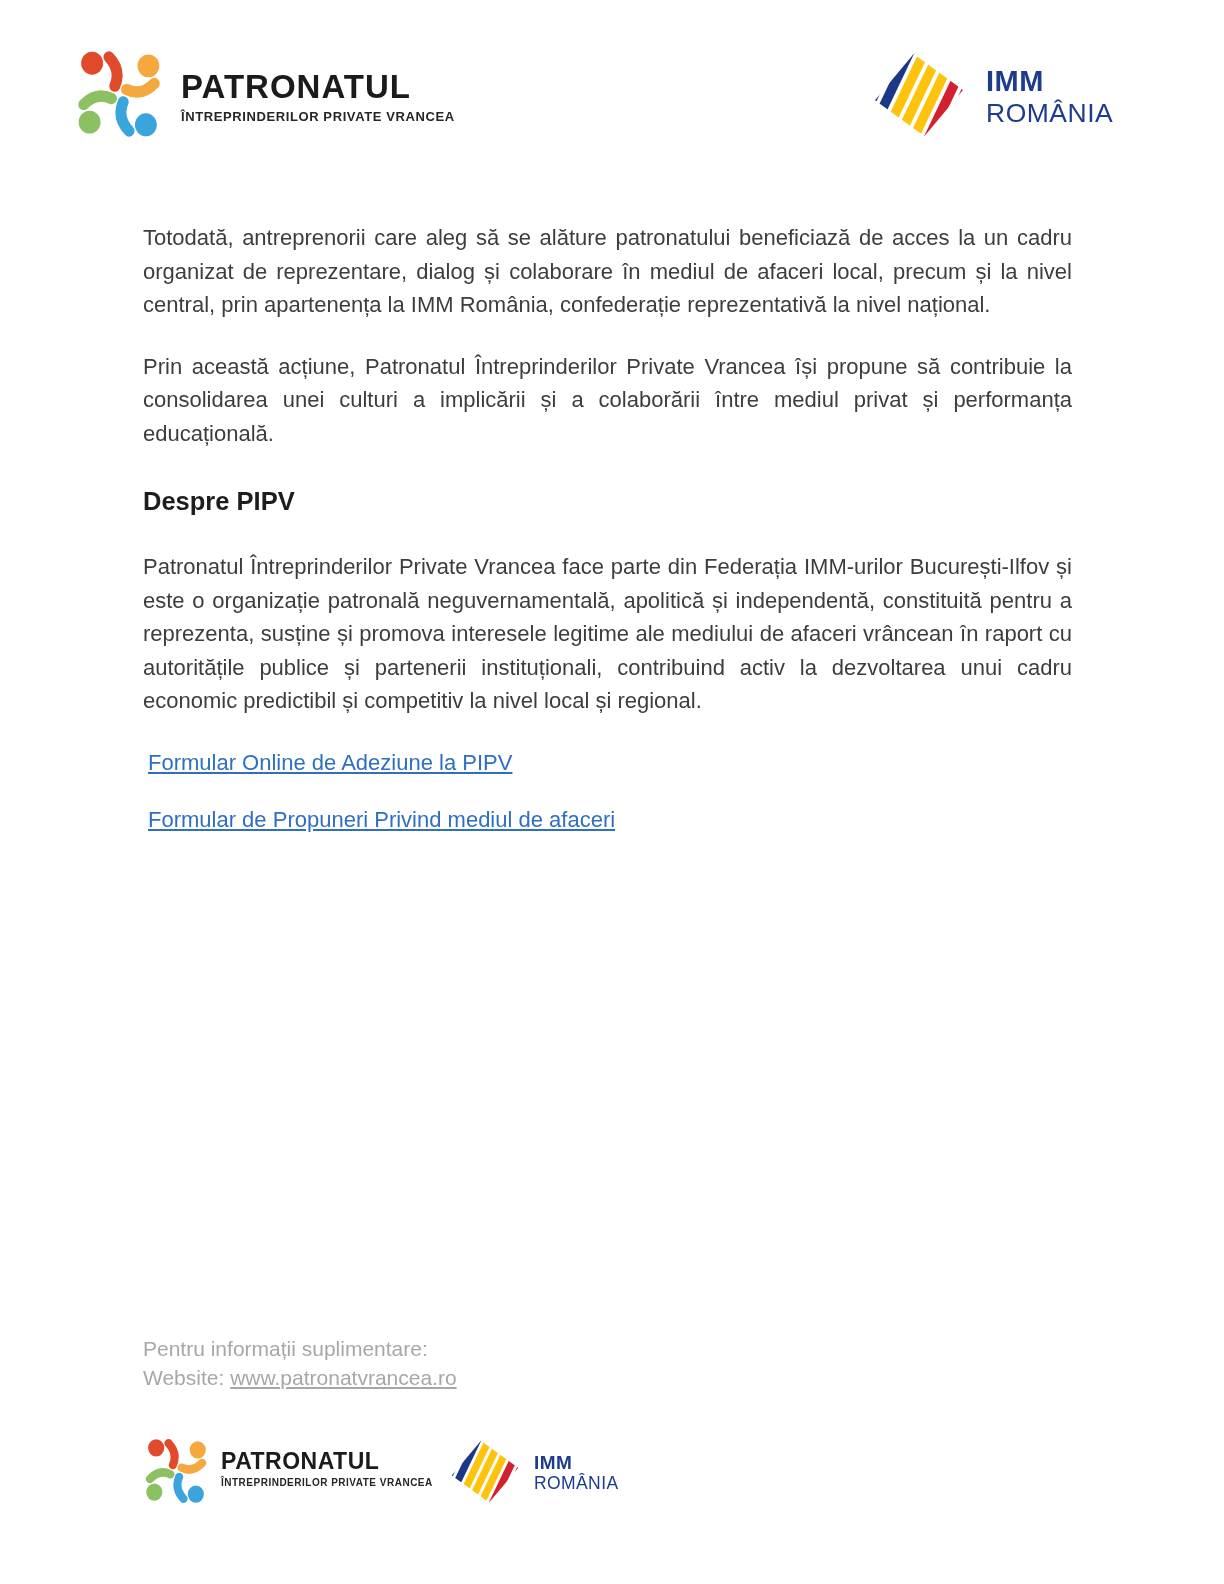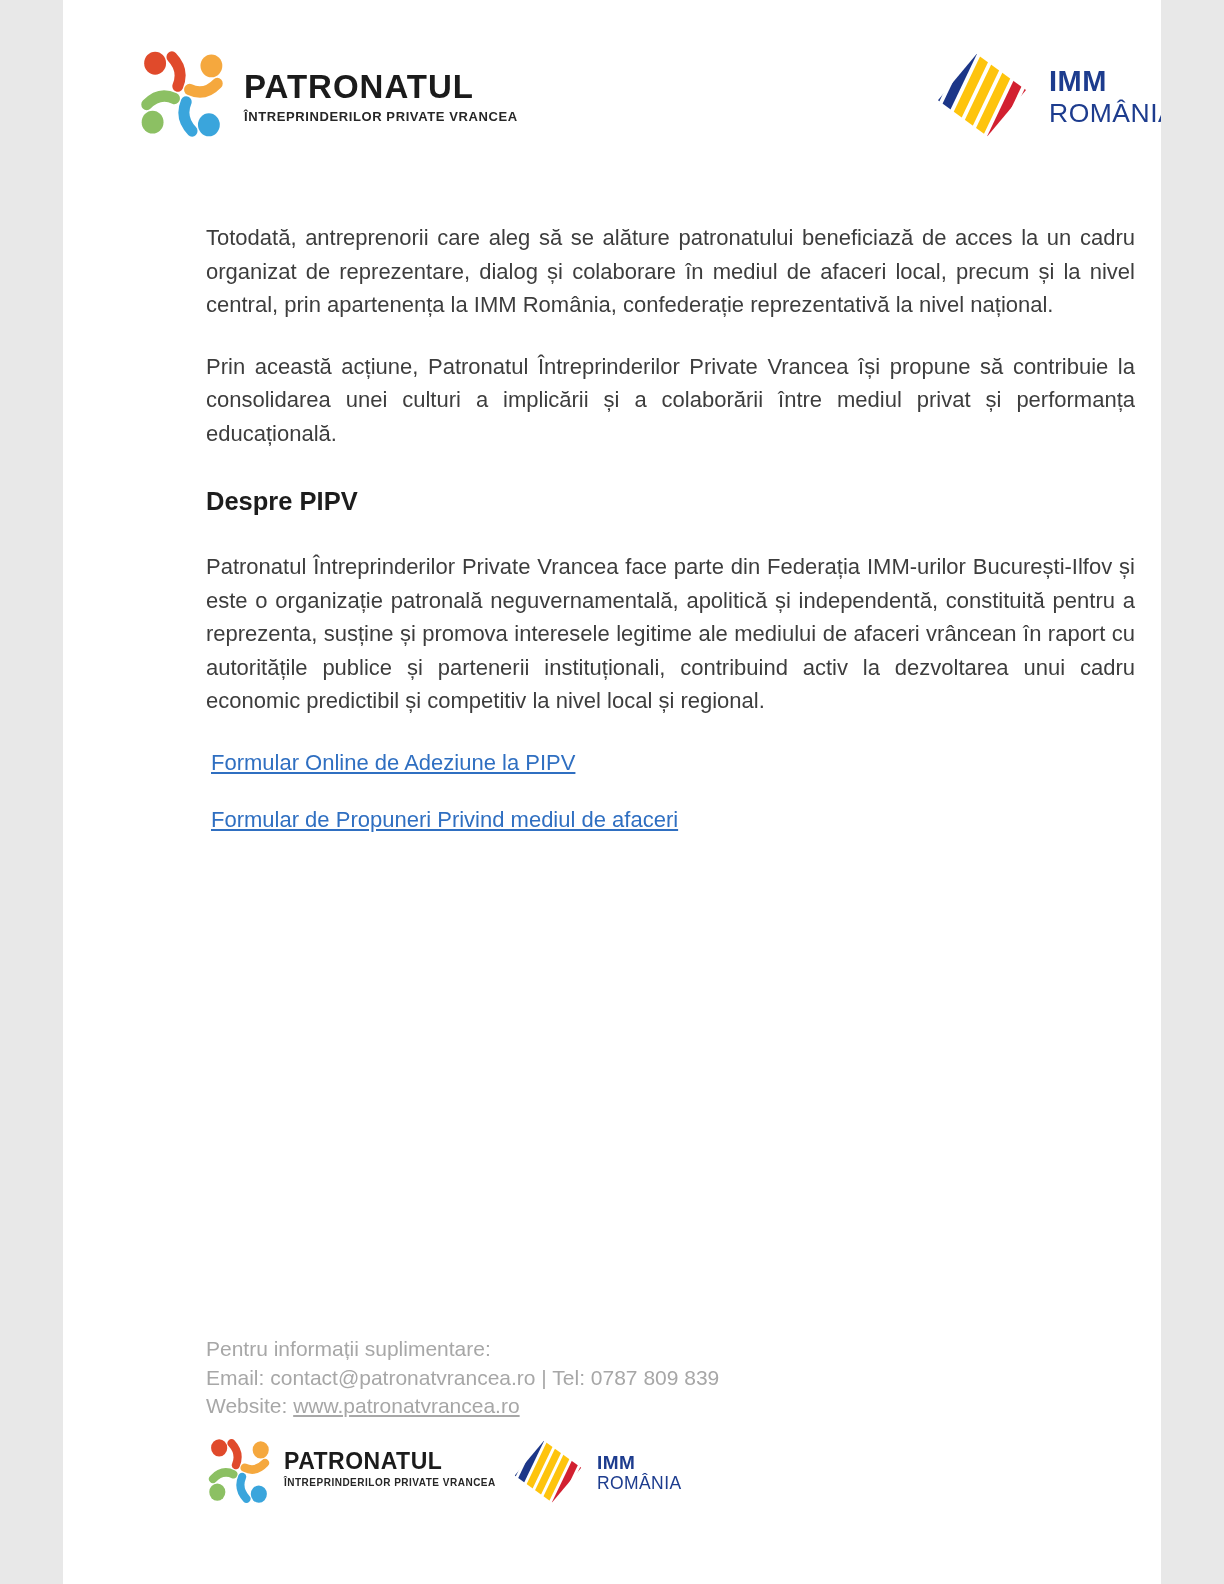--- a/index.html
+++ b/index.html
@@ -1,18 +1,18 @@
 <!DOCTYPE html>
 <html><head>
 <meta charset="utf-8">
 <style>
   html,body { margin:0; padding:0; background:#e8e8e8; }
   .page {
     position:relative;
-    width:1098px; height:1584px;
+    width:1224px; height:1584px;
     margin:0 auto;
     background:#ffffff;
     font-family:"Liberation Sans","DejaVu Sans",sans-serif;
     overflow:hidden;
   }
 
   
   .logo-pat { position:absolute; left:77px; top:50px; display:flex; gap:20px; }
   .logo-pat .pat-text { padding-top:20px; }
   .pat-title { font-size:33px; font-weight:700; color:#1b1b1b; letter-spacing:1px; line-height:1; }
@@ -112,27 +112,20 @@
       <a class="doc-link" href="#">Formular Online de Adeziune la PIPV</a>
     </p>
     <p class="linkp">
       <a class="doc-link" href="#">Formular de Propuneri Privind mediul de afaceri</a>
     </p>
   </main>
 
   <div class="footer-info">
     <div>Pentru informații suplimentare:</div>
     <div>
-      <span>Email:</span>
-      <span>contact@patronatvrancea.ro</span>
-      <span>|</span>
-      <span>Tel:</span>
-      <span>0787 809 839</span>
-    </div>
-    <div>
       <span>Website:</span>
       <a class="site-link" href="#">www.patronatvrancea.ro</a>
     </div>
   </div>
 
   <div class="footer-logo-pat">
     <svg width="62" height="66" viewBox="0 0 100 100" preserveAspectRatio="none">
       <g>
         <circle cx="18" cy="15" r="13" fill="#e04a2b"></circle>
         <path d="M 38 8 Q 53 23 45 41" fill="none" stroke-width="13" stroke-linecap="round" stroke="#e04a2b"></path>

